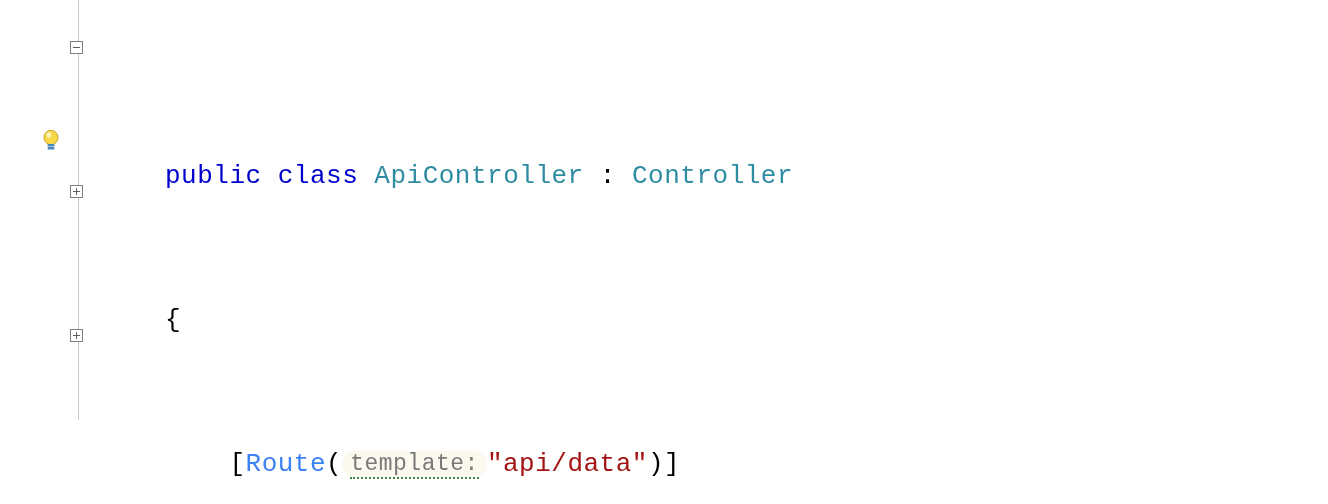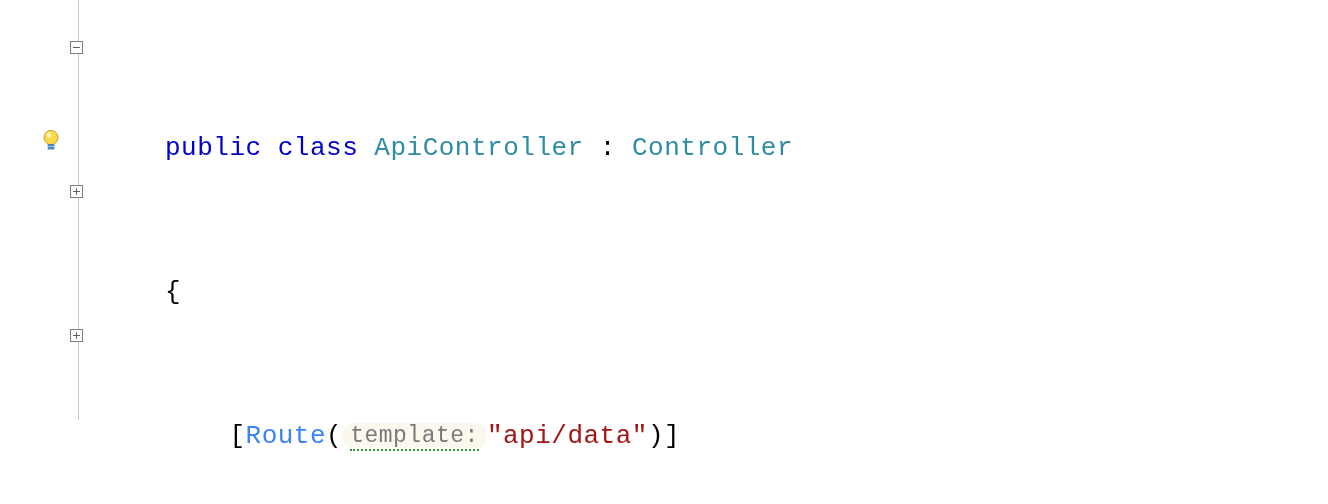--- a/index.html
+++ b/index.html
@@ -61,20 +61,21 @@
       left: 42px;
       width: 18px;
       height: 22px;
     }
     .code {
       padding-left: 70px;
       padding-top: 28px;
       white-space: pre;
       line-height: 48px;
       letter-spacing: 0.5px;
+      margin-top: 28px;
     }
     .kw { color: #0000cc; }
     .type { color: #2f8ca3; }
     .base { color: #2f8ca3; }
     .brace { color: #000; }
     .punct { color: #000; }
     .str { color: #a31515; }
     .hint {
       color: #7a7a7a;
       font-size: 23px;

